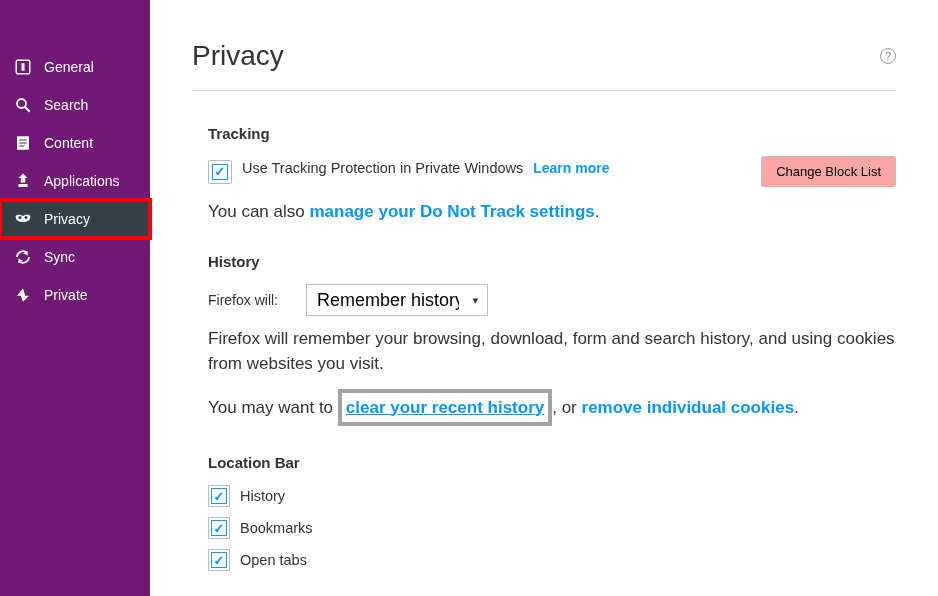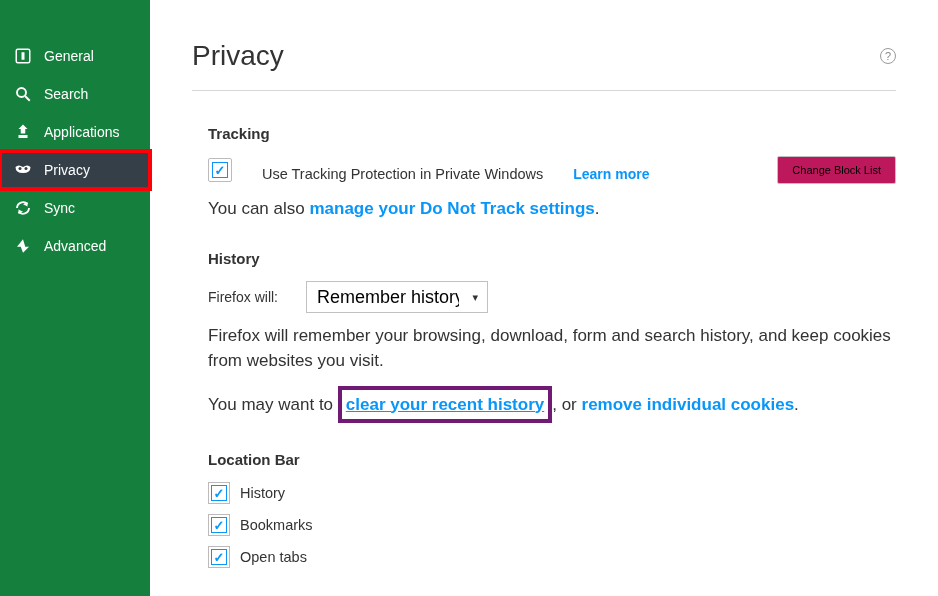--- a/index.html
+++ b/index.html
@@ -1,44 +1,44 @@
 <!DOCTYPE html>
 <html><head>
 <meta charset="utf-8">
 <style>
 * { box-sizing: border-box; margin: 0; padding: 0; }
 body { font-family: -apple-system, BlinkMacSystemFont, "Segoe UI", Arial, sans-serif; font-size: 14px; color: #333; background: #fff; }
 .app { display: flex; width: 938px; height: 596px; }
-.sidebar { width: 150px; background: #15803d; color: #fff; padding-top: 37px; flex-shrink: 0; }
+.sidebar { width: 150px; background: #701a75; color: #fff; padding-top: 48px; flex-shrink: 0; }
 .sidebar-item { display: flex; align-items: center; padding: 10px 14px; cursor: pointer; gap: 12px; font-size: 14px; }
 .sidebar-item.active { background: #343f48; position: relative; }
 .sidebar-item .icon { width: 18px; height: 18px; display: inline-flex; align-items: center; justify-content: center; flex-shrink: 0; }
 .sidebar-item .icon svg { width: 18px; height: 18px; fill: #fff; }
 .highlight-red { outline: 4px solid #ff0008; outline-offset: -2px; }
 .content { flex: 1; padding: 40px 42px 20px 42px; overflow-y: auto; }
 .page-header { display: flex; align-items: center; justify-content: space-between; border-bottom: 1px solid #d7d7d7; padding-bottom: 18px; margin-bottom: 34px; }
 .page-title { font-size: 28px; font-weight: 400; color: #333; }
 .help-icon { width: 16px; height: 16px; border: 1px solid #999; border-radius: 50%; display: inline-flex; align-items: center; justify-content: center; font-size: 11px; color: #888; cursor: pointer; }
 .section-title { font-weight: 600; font-size: 15px; margin-bottom: 14px; color: #333; }
 .section { margin-bottom: 28px; margin-left: 16px; }
 .row { display: flex; align-items: center; gap: 28px; margin-bottom: 10px; }
 .checkbox { width: 16px; height: 16px; border: 1px solid #0996f8; background: #fff; display: inline-flex; align-items: center; justify-content: center; cursor: pointer; flex-shrink: 0; }
 .checkbox.checked::after { content: "✓"; color: #0996f8; font-size: 13px; font-weight: bold; line-height: 1; }
 .checkbox-label { font-size: 14.5px; cursor: pointer; }
 .checkbox-wrap { display: inline-flex; align-items: center; gap: 10px; padding: 3px; border: 1px solid #bbb; border-radius: 2px; }
 .link { color: #0996f8; cursor: pointer; text-decoration: none; font-weight: bold; }
 .link.underline { text-decoration: underline; }
-.btn { border: 1px solid #c1c1c1; background: #be185d; padding: 7px 14px; font-size: 11px; cursor: pointer; border-radius: 2px; }
+.btn { border: 1px solid #c1c1c1; background: #fca5a5; padding: 7px 14px; font-size: 13px; cursor: pointer; border-radius: 2px; }
 .select { border: 1px solid #c1c1c1; background: #fff; padding: 5px 28px 5px 10px; font-size: 18px; width: 182px; appearance: none; position: relative; cursor: pointer; }
 .select-wrap { position: relative; display: inline-block; }
 .select-wrap::after { content: "▾"; position: absolute; right: 10px; top: 50%; transform: translateY(-50%); pointer-events: none; font-size: 11px; color: #333; }
 .para { font-size: 17px; line-height: 1.5; margin-bottom: 12px; }
 .row-far { display: flex; align-items: center; justify-content: space-between; margin-bottom: 12px; }
-.row-left { display: flex; align-items: flex-end; gap: 30px; }
-.highlight-link-box { border: 4px solid #701a75; padding: 2px 4px; display: inline-block; }
+.row-left { display: flex; align-items: flex-start; gap: 10px; }
+.highlight-link-box { border: 4px solid #a3a3a3; padding: 2px 4px; display: inline-block; }
 .checkbox-list { display: flex; flex-direction: column; gap: 10px; margin-bottom: 14px; }
 .checkbox-item { display: flex; align-items: center; gap: 10px; }
 .checkbox-item .cbwrap { border: 1px solid #bbb; padding: 2px; display: inline-flex; }
 </style>
 </head>
 <body>
 
 <div class="app">
 
   <nav class="sidebar">
@@ -52,20 +52,31 @@
       <span>General</span>
     </div>
     <div class="sidebar-item">
       <span class="icon">
         <svg viewBox="0 0 24 24">
             <circle cx="10" cy="10" r="6" fill="none" stroke="#fff" stroke-width="2.5"></circle>
             <line x1="15" y1="15" x2="21" y2="21" stroke="#fff" stroke-width="2.5"></line>
           </svg>
       </span>
       <span>Search</span>
+    </div>
+    <div class="sidebar-item">
+      <span class="icon">
+        <svg viewBox="0 0 24 24">
+            <rect x="4" y="3" width="16" height="18" rx="1" fill="#fff"></rect>
+            <line x1="7" y1="8" x2="17" y2="8" stroke="#424f5a" stroke-width="1.5"></line>
+            <line x1="7" y1="12" x2="17" y2="12" stroke="#424f5a" stroke-width="1.5"></line>
+            <line x1="7" y1="16" x2="14" y2="16" stroke="#424f5a" stroke-width="1.5"></line>
+          </svg>
+      </span>
+      <span>Content</span>
     </div>
     <div class="sidebar-item">
       <span class="icon">
         <svg viewBox="0 0 24 24">
             <path d="M12 2 L6 8 L9 8 L9 14 L15 14 L15 8 L18 8 Z" fill="#fff"></path>
             <rect x="6" y="16" width="12" height="4" fill="#fff"></rect>
           </svg>
       </span>
       <span>Applications</span>
     </div>
@@ -88,21 +99,21 @@
           </svg>
       </span>
       <span>Sync</span>
     </div>
     <div class="sidebar-item">
       <span class="icon">
         <svg viewBox="0 0 24 24">
             <path d="M12 3 L15 13 L20 13 L12 21 L9 13 L4 13 Z" fill="#fff"></path>
           </svg>
       </span>
-      <span>Advanced</span>
+      <span>Private</span>
     </div>
   </nav>
 
   <main class="content">
     <div class="page-header">
       <h1 class="page-title">Privacy</h1>
       <span class="help-icon">?</span>
     </div>
 
     <section class="section">
@@ -125,21 +136,21 @@
     <section class="section">
       <h2 class="section-title">History</h2>
       <div class="row">
         <span>Firefox will:</span>
         <span class="select-wrap">
           <select class="select">
             <option>Remember history</option>
           </select>
         </span>
       </div>
-      <p class="para">Firefox will remember your browsing, download, form and search history, and keep cookies from websites you visit.</p>
+      <p class="para">Firefox will remember your browsing, download, form and search history, and using cookies from websites you visit.</p>
       <p class="para">
         <span>You may want to </span><span class="highlight-link-box"><a class="link underline">clear your recent history</a></span><span>, or </span><a class="link">remove individual cookies</a><span>.</span>
       </p>
     </section>
 
     <section class="section">
       <h2 class="section-title">Location Bar</h2>
       <div class="checkbox-list">
         <div class="checkbox-item">
           <span class="cbwrap">

